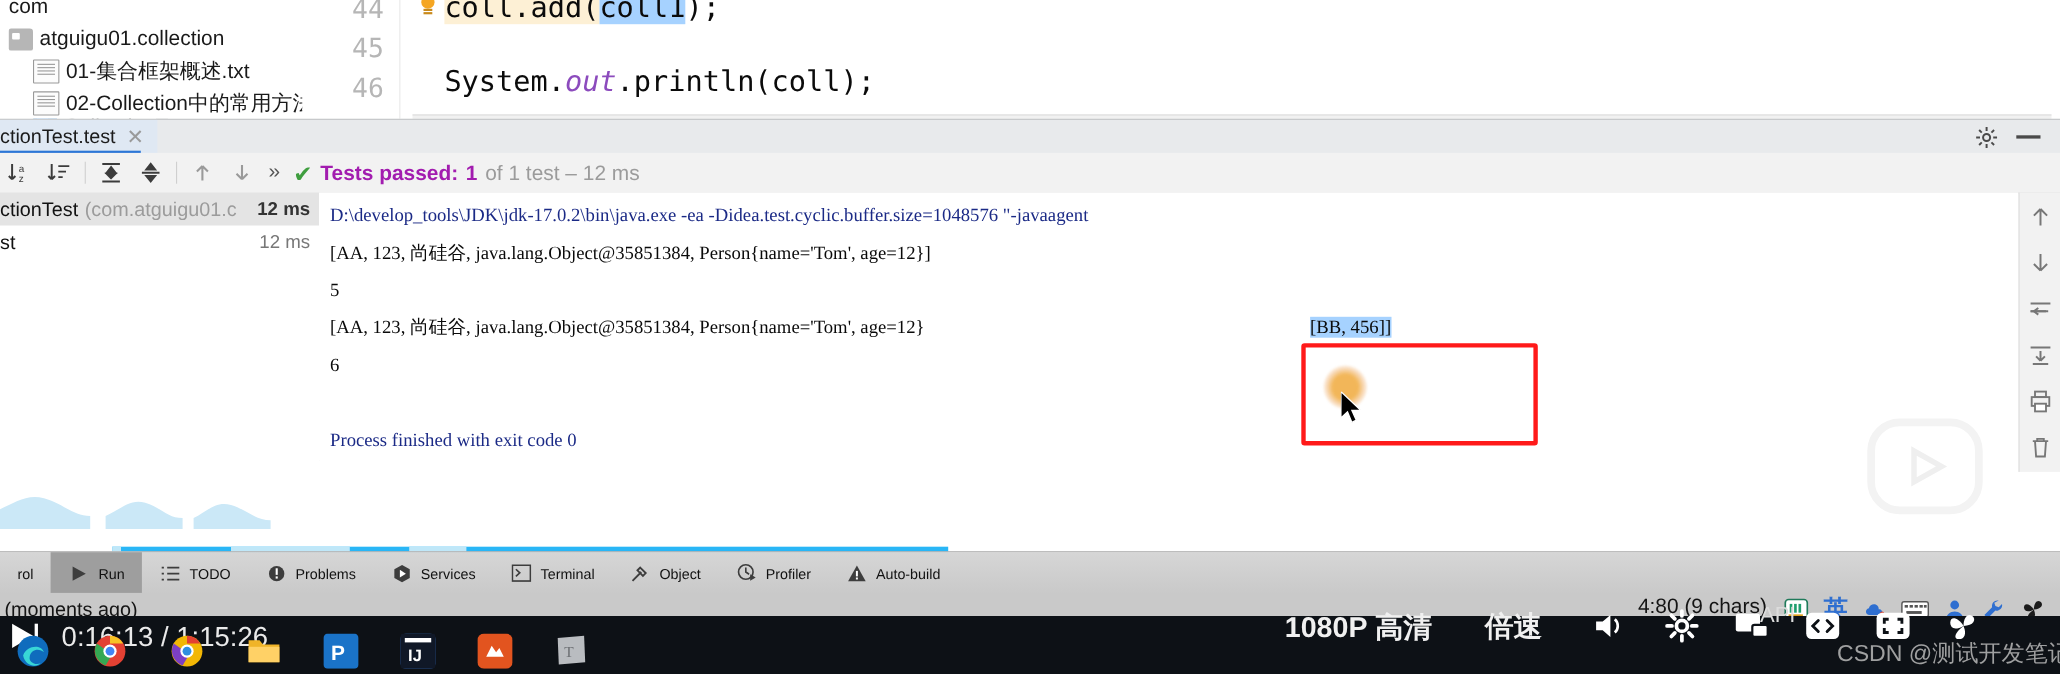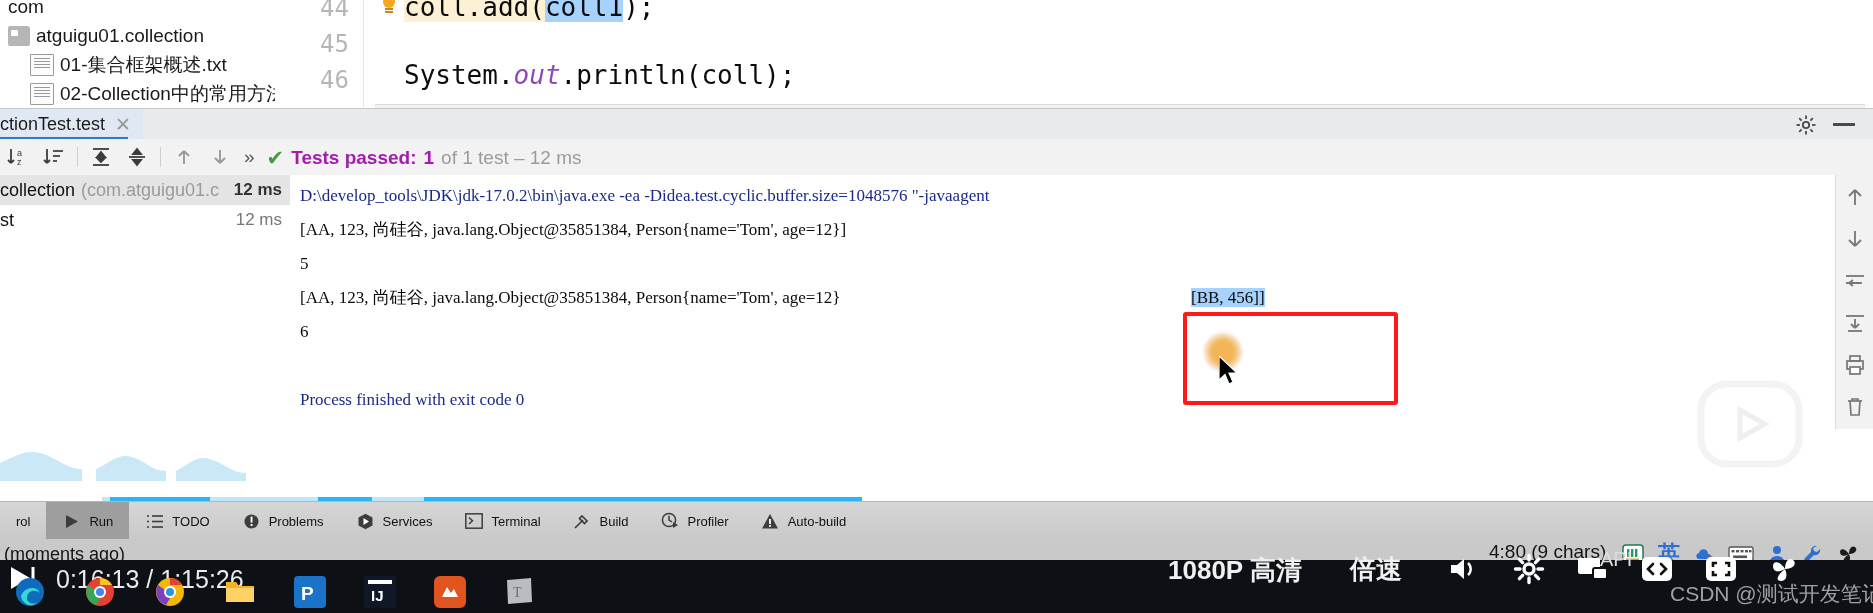--- a/index.html
+++ b/index.html
@@ -255,21 +255,21 @@
   <div id="tests-passed">
     <span id="tests-check">✔</span>
     <span class="tp-strong">Tests passed:</span>
     <span class="tp-strong">1</span>
     <span class="tp-dim">of 1 test – 12 ms</span>
   </div>
 </div>
 
 <div class="abs" id="test-tree">
   <div class="tt-row sel">
-    <span class="tt-name">collection</span>
+    <span class="tt-name">ctionTest</span>
     <span class="tt-pkg">(com.atguigu01.c</span>
     <span class="tt-ms">12 ms</span>
   </div>
   <div class="tt-row">
     <span class="tt-name">st</span>
     <span class="tt-ms dim">12 ms</span>
   </div>
 </div>
 
 <div class="abs" id="console">
@@ -413,21 +413,21 @@
         </svg>
     </span>
     <span>Terminal</span>
   </div>
   <div class="bb">
     <span class="bi">
       <svg width="18" height="17" viewBox="0 0 18 17">
           <path d="M2 15L10 7M9 3l5 5-2.5 2.5L6.5 5.5z" stroke="#3d3d3d" stroke-width="1.7" fill="none"></path>
         </svg>
     </span>
-    <span>Build</span>
+    <span>Object</span>
   </div>
   <div class="bb">
     <span class="bi">
       <svg width="18" height="18" viewBox="0 0 18 18">
           <circle cx="8" cy="8" r="6.6" fill="none" stroke="#3d3d3d" stroke-width="1.5"></circle>
           <path d="M8 3.8V8l3 2" stroke="#3d3d3d" stroke-width="1.5" fill="none"></path>
           <polygon points="12,10 12,16 17,13" fill="#3d3d3d"></polygon>
         </svg>
     </span>
     <span>Profiler</span>

